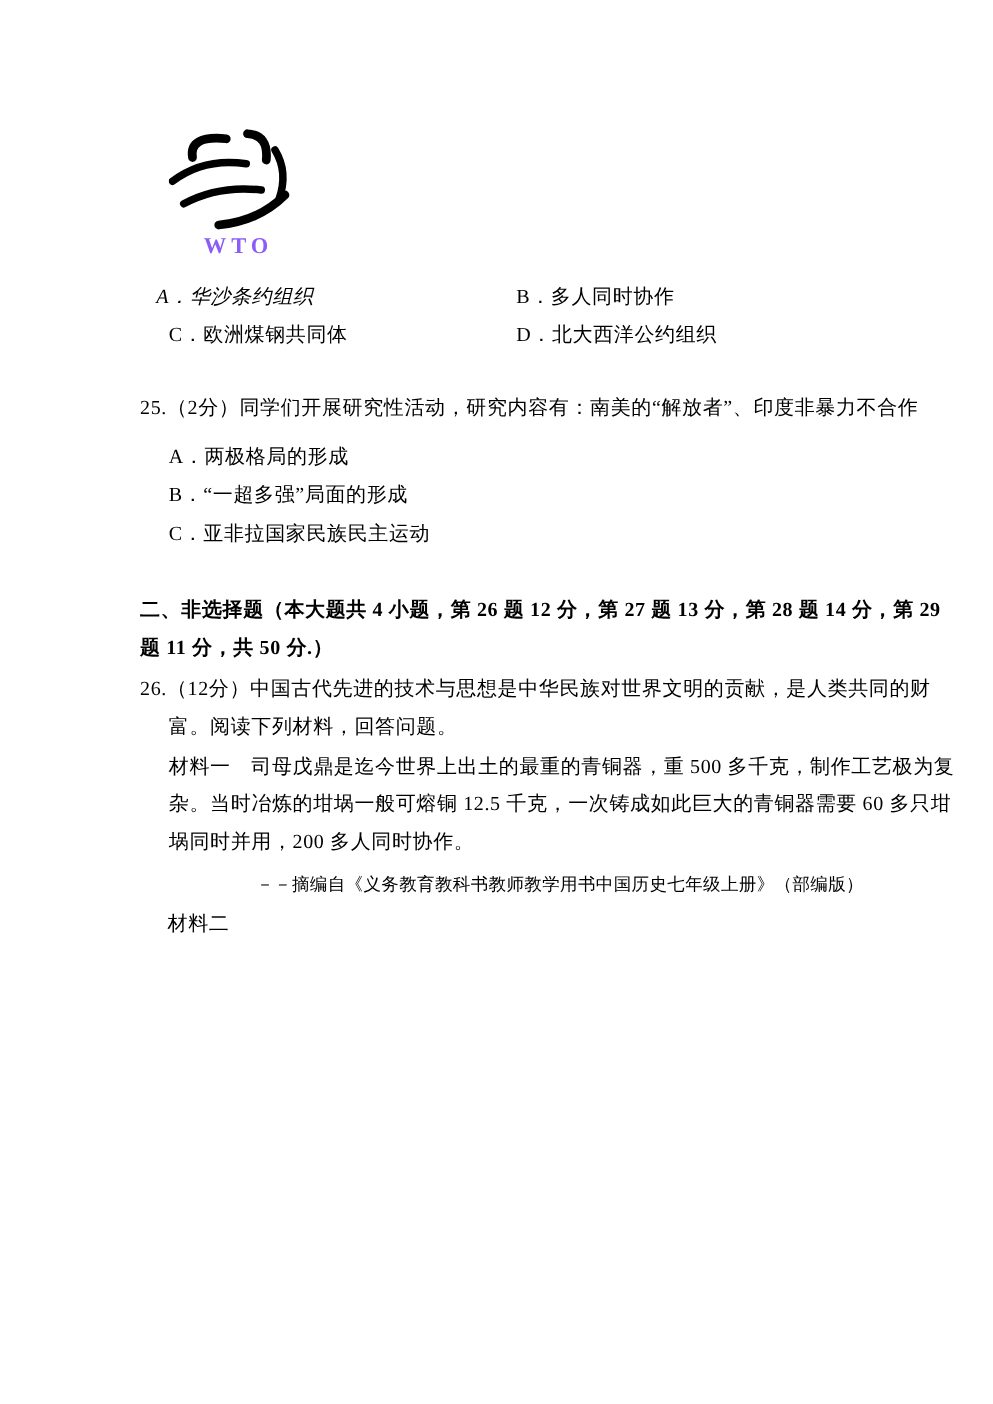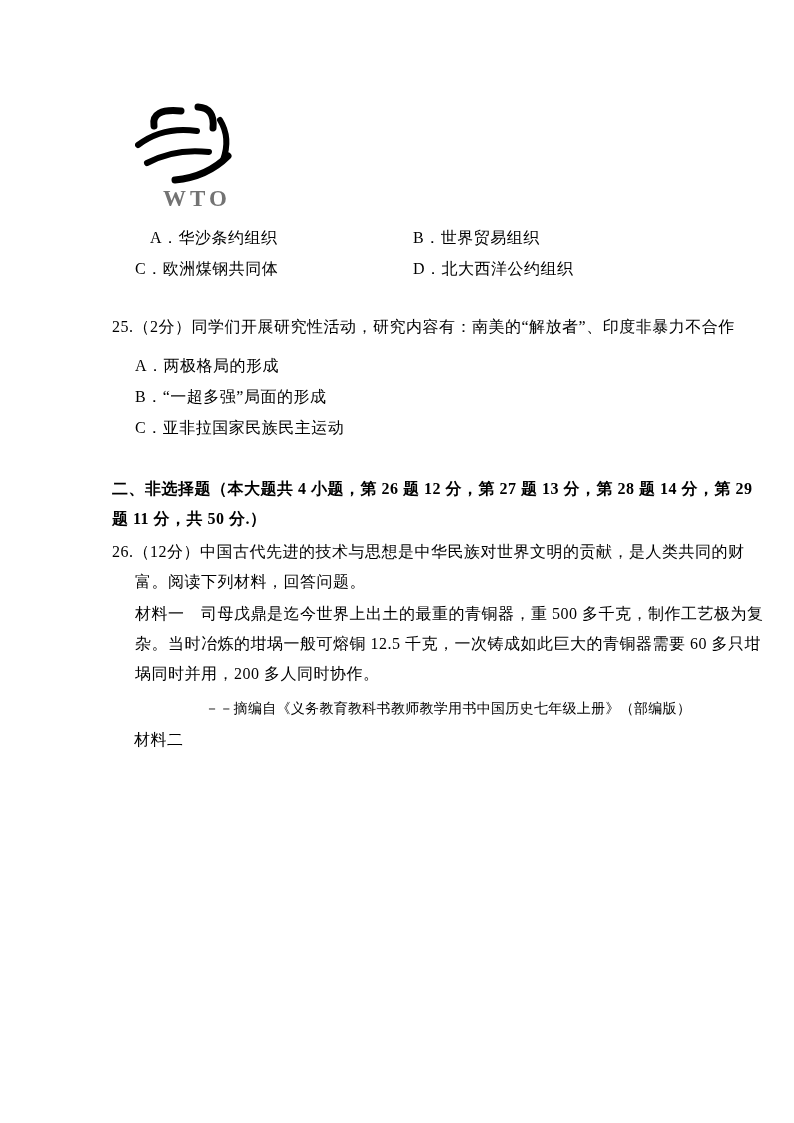--- a/index.html
+++ b/index.html
@@ -36,23 +36,23 @@
     position: absolute;
     left: 0;
     top: 0;
   }
   .logo-text {
     position: absolute;
     left: 28px;
     top: 86px;
     font-family: "Liberation Serif", "DejaVu Serif", serif;
     font-weight: bold;
-    font-size: 23px;
+    font-size: 18px;
     letter-spacing: 4px;
-    color: #737373;
+    color: #8b5cf6;
   }
 </style>
 </head>
 <body>
 
 <div class="page">
 
   <div class="logo-wrap">
     <svg class="logo-arcs" width="104" height="88" viewBox="0 0 104 88" xmlns="http://www.w3.org/2000/svg">
       <g fill="none" stroke="#000000" stroke-linecap="round">
@@ -60,22 +60,22 @@
         <path d="M63,7 Q80,8 78,28" stroke-width="7"></path>
         <path d="M3,45 Q28,26 62,31" stroke-width="6"></path>
         <path d="M85,20 Q96,38 88,60" stroke-width="6"></path>
         <path d="M12,63 Q40,48 74,52" stroke-width="6"></path>
         <path d="M40,80 Q72,77 93,56" stroke-width="7"></path>
       </g>
     </svg>
     <div class="logo-text">WTO</div>
   </div>
 
-  <div class="line" style="left:150px; top:229px;">A．华沙条约组织</div>
-  <div class="line" style="left:413px; top:229px;">B．世界贸易组织</div>
+  <div class="line" style="left:125px; top:229px;font-style:italic;">A．华沙条约组织</div>
+  <div class="line" style="left:413px; top:229px;">B．多人同时协作</div>
   <div class="line" style="left:135px; top:260px;">C．欧洲煤钢共同体</div>
   <div class="line" style="left:413px; top:260px;text-align:right;">D．北大西洋公约组织</div>
 
   <div class="line" style="left:112px; top:294px;margin-top:24px;">25.（2分）同学们开展研究性活动，研究内容有：南美的“解放者”、印度非暴力不合作</div>
   <div class="line" style="left:135px; top:357px;">A．两极格局的形成</div>
   <div class="line" style="left:135px; top:388px;">B．“一超多强”局面的形成</div>
   <div class="line" style="left:135px; top:419px;">C．亚非拉国家民族民主运动</div>
 
   <div class="line bold" style="left:112px; top:480px;">二、非选择题（本大题共 4 小题，第 26 题 12 分，第 27 题 13 分，第 28 题 14 分，第 29</div>
   <div class="line bold" style="left:112px; top:510px;">题 11 分，共 50 分.）</div>

